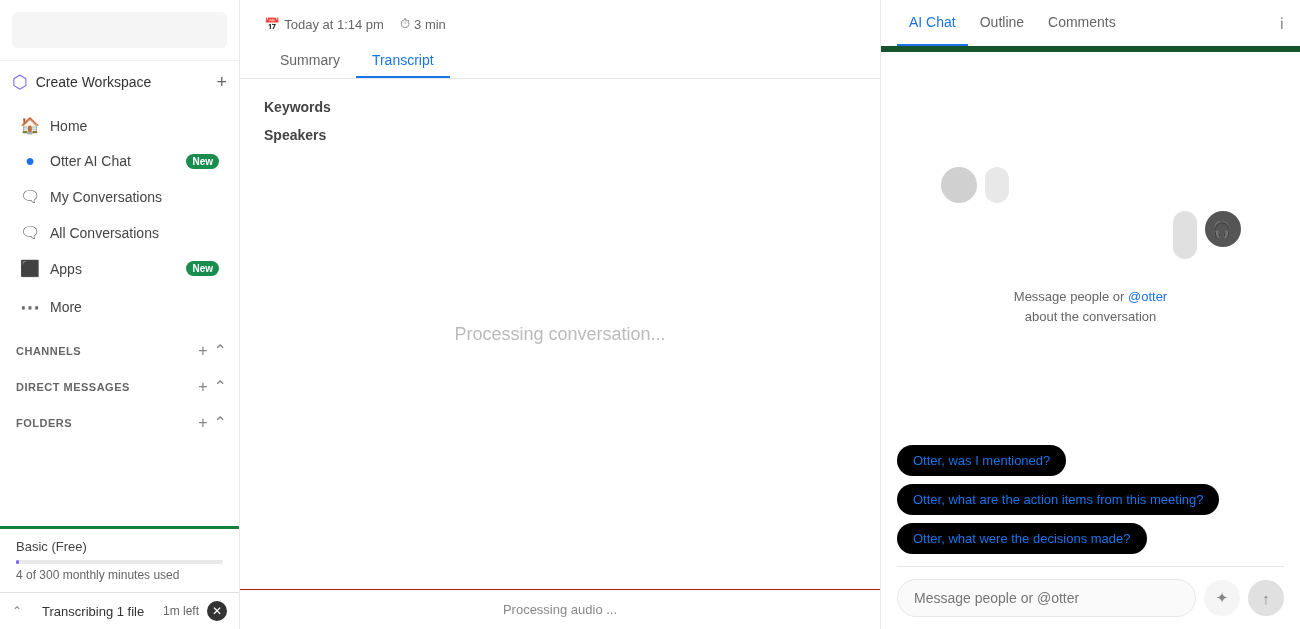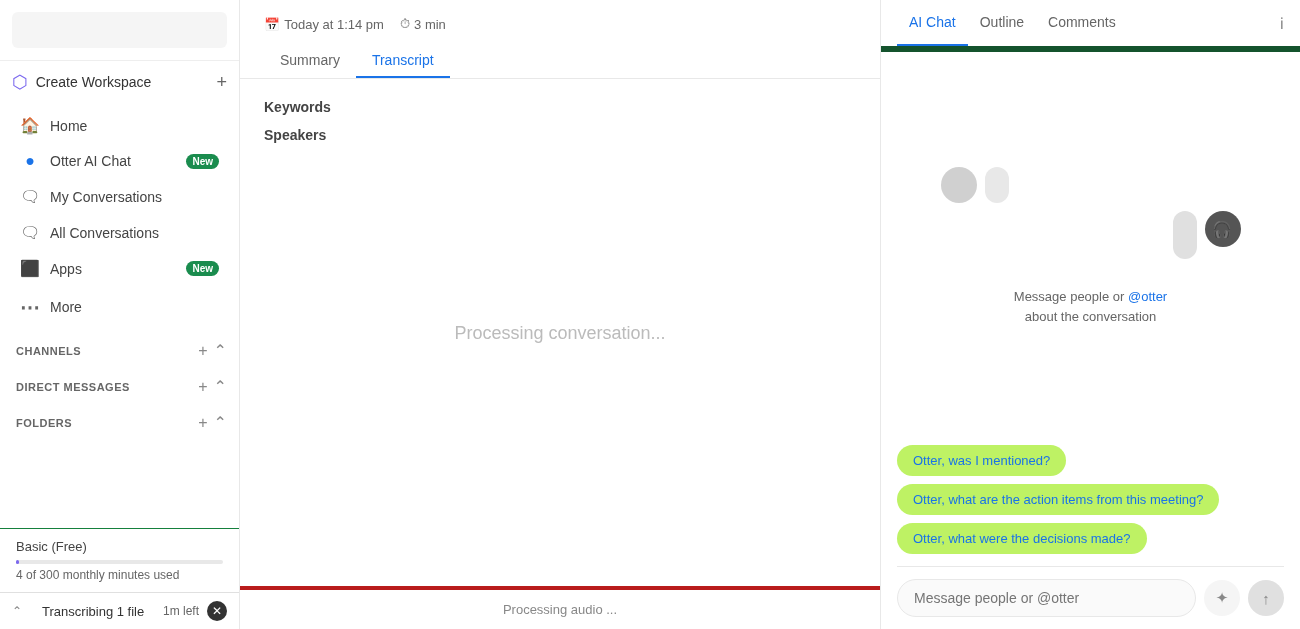--- a/index.html
+++ b/index.html
@@ -17,21 +17,21 @@
     .sidebar-nav { flex: 1; overflow-y: auto; padding: 4px 0; }
     .nav-item { display: flex; align-items: center; gap: 10px; padding: 8px 16px; cursor: pointer; border-radius: 4px; margin: 1px 4px; font-size: 14px; color: #444; }
     .nav-item .nav-icon { font-size: 16px; color: #666; width: 20px; text-align: center; }
     .nav-item .nav-label { flex: 1; }
     .nav-item .new-badge { background: #1a8c4e; color: #fff; font-size: 10px; font-weight: 600; padding: 2px 6px; border-radius: 10px; }
 
     .section-header { display: flex; align-items: center; padding: 8px 12px 4px 16px; font-size: 11px; font-weight: 700; color: #666; letter-spacing: 0.5px; margin-top: 8px; }
     .section-header .section-actions { margin-left: auto; display: flex; gap: 6px; align-items: center; }
     .section-action-btn { background: none; border: none; color: #888; cursor: pointer; font-size: 16px; line-height: 1; }
 
-    .sidebar-bottom { padding: 10px 16px; border-top: 1px solid #15803d; }
+    .sidebar-bottom { padding: 10px 16px; border-top: 3px solid #15803d; }
     .plan-label { font-size: 13px; color: #444; font-weight: 500; margin-bottom: 6px; }
     .usage-bar-wrap { background: #e8e8e8; border-radius: 4px; height: 4px; width: 100%; margin-bottom: 4px; }
     .usage-bar { background: #7b68ee; height: 4px; border-radius: 4px; width: 1.3%; }
     .usage-text { font-size: 12px; color: #666; }
 
     .transcribing-bar { background: #fff; border-top: 1px solid #e0e0e0; padding: 8px 12px; display: flex; align-items: center; gap: 8px; }
     .transcribing-text { font-size: 13px; color: #333; flex: 1; margin-left: 12px; }
     .transcribing-time { font-size: 12px; color: #666; }
     .close-btn-circle { background: #333; color: #fff; border-radius: 50%; width: 20px; height: 20px; display: flex; align-items: center; justify-content: center; font-size: 12px; cursor: pointer; }
     .chevron-up { color: #888; font-size: 12px; cursor: pointer; }
@@ -47,21 +47,21 @@
     .tab { padding: 8px 16px; font-size: 14px; color: #666; cursor: pointer; border-bottom: 2px solid transparent; }
     .tab.active { color: #1a73e8; border-bottom: 2px solid #1a73e8; font-weight: 500; }
 
     .main-body { flex: 1; display: flex; overflow: hidden; }
     .transcript-area { flex: 1; padding: 20px 24px; overflow-y: auto; position: relative; }
     .section-label { font-size: 14px; font-weight: 700; color: #444; margin-bottom: 12px; }
     .speakers-label { font-size: 14px; font-weight: 600; color: #444; margin-bottom: 20px; }
 
     .processing-text { position: absolute; top: 50%; left: 50%; transform: translate(-50%, -50%); font-size: 18px; color: #bbb; font-weight: 400; }
 
-    .audio-bar { border-top: 4px solid #b91c1c; padding: 12px 24px; display: flex; align-items: center; justify-content: center; color: #888; font-size: 13px; }
+    .audio-bar { border-top: 1px solid #b91c1c; padding: 12px 24px; display: flex; align-items: center; justify-content: center; color: #888; font-size: 13px; }
 
     
     .right-panel { width: 420px; min-width: 420px; border-left: 1px solid #e8e8e8; display: flex; flex-direction: column; height: 100%; }
     .right-header { display: flex; align-items: center; padding: 0 16px; border-bottom: 6px solid #14532d; height: 52px; }
     .right-tab { padding: 14px 12px; font-size: 14px; color: #666; cursor: pointer; border-bottom: 2px solid transparent; }
     .right-tab.active { color: #1a73e8; border-bottom: 2px solid #1a73e8; font-weight: 500; }
     .right-header-info { margin-left: auto; color: #888; cursor: pointer; font-size: 16px; }
 
     .right-body { flex: 1; display: flex; flex-direction: column; padding: 24px 16px 0 16px; overflow: hidden; }
 
@@ -75,21 +75,21 @@
     .bubble-line:last-child { margin-bottom: 0; width: 60%; }
     .chat-bubble.bot-bubble { background: #e8e8e8; }
     .chat-bubble.bot-bubble .bubble-line { background: #c0c0c0; }
 
     .chat-promo { text-align: center; margin: 16px 0; }
     .chat-promo-title { font-size: 15px; color: #333; font-weight: 500; margin-bottom: 6px; }
     .chat-promo-sub { font-size: 13px; color: #666; line-height: 1.5; }
     .chat-promo-sub a { color: #1a73e8; text-decoration: none; }
 
     .suggestion-chips { display: flex; flex-direction: column; gap: 8px; padding: 12px 0; }
-    .chip { background: #bef264; color: #1a73e8; border-radius: 20px; padding: 8px 16px; font-size: 13px; cursor: pointer; text-align: left; border: none; width: fit-content; }
+    .chip { background: #000000; color: #1a73e8; border-radius: 20px; padding: 8px 16px; font-size: 13px; cursor: pointer; text-align: left; border: none; width: fit-content; }
 
     .chat-input-area { padding: 12px 0; border-top: 1px solid #e8e8e8; display: flex; align-items: center; gap: 8px; }
     .chat-input { flex: 1; border: 1px solid #e8e8e8; border-radius: 24px; padding: 10px 16px; font-size: 14px; color: #888; outline: none; background: #fafafa; }
     .icon-btn { width: 36px; height: 36px; border-radius: 50%; background: #f5f5f5; border: none; cursor: pointer; display: flex; align-items: center; justify-content: center; color: #888; font-size: 15px; }
     .icon-btn.send { background: #e0e0e0; }
   </style>
 </head>
 <body>
 
 <div class="sidebar">

